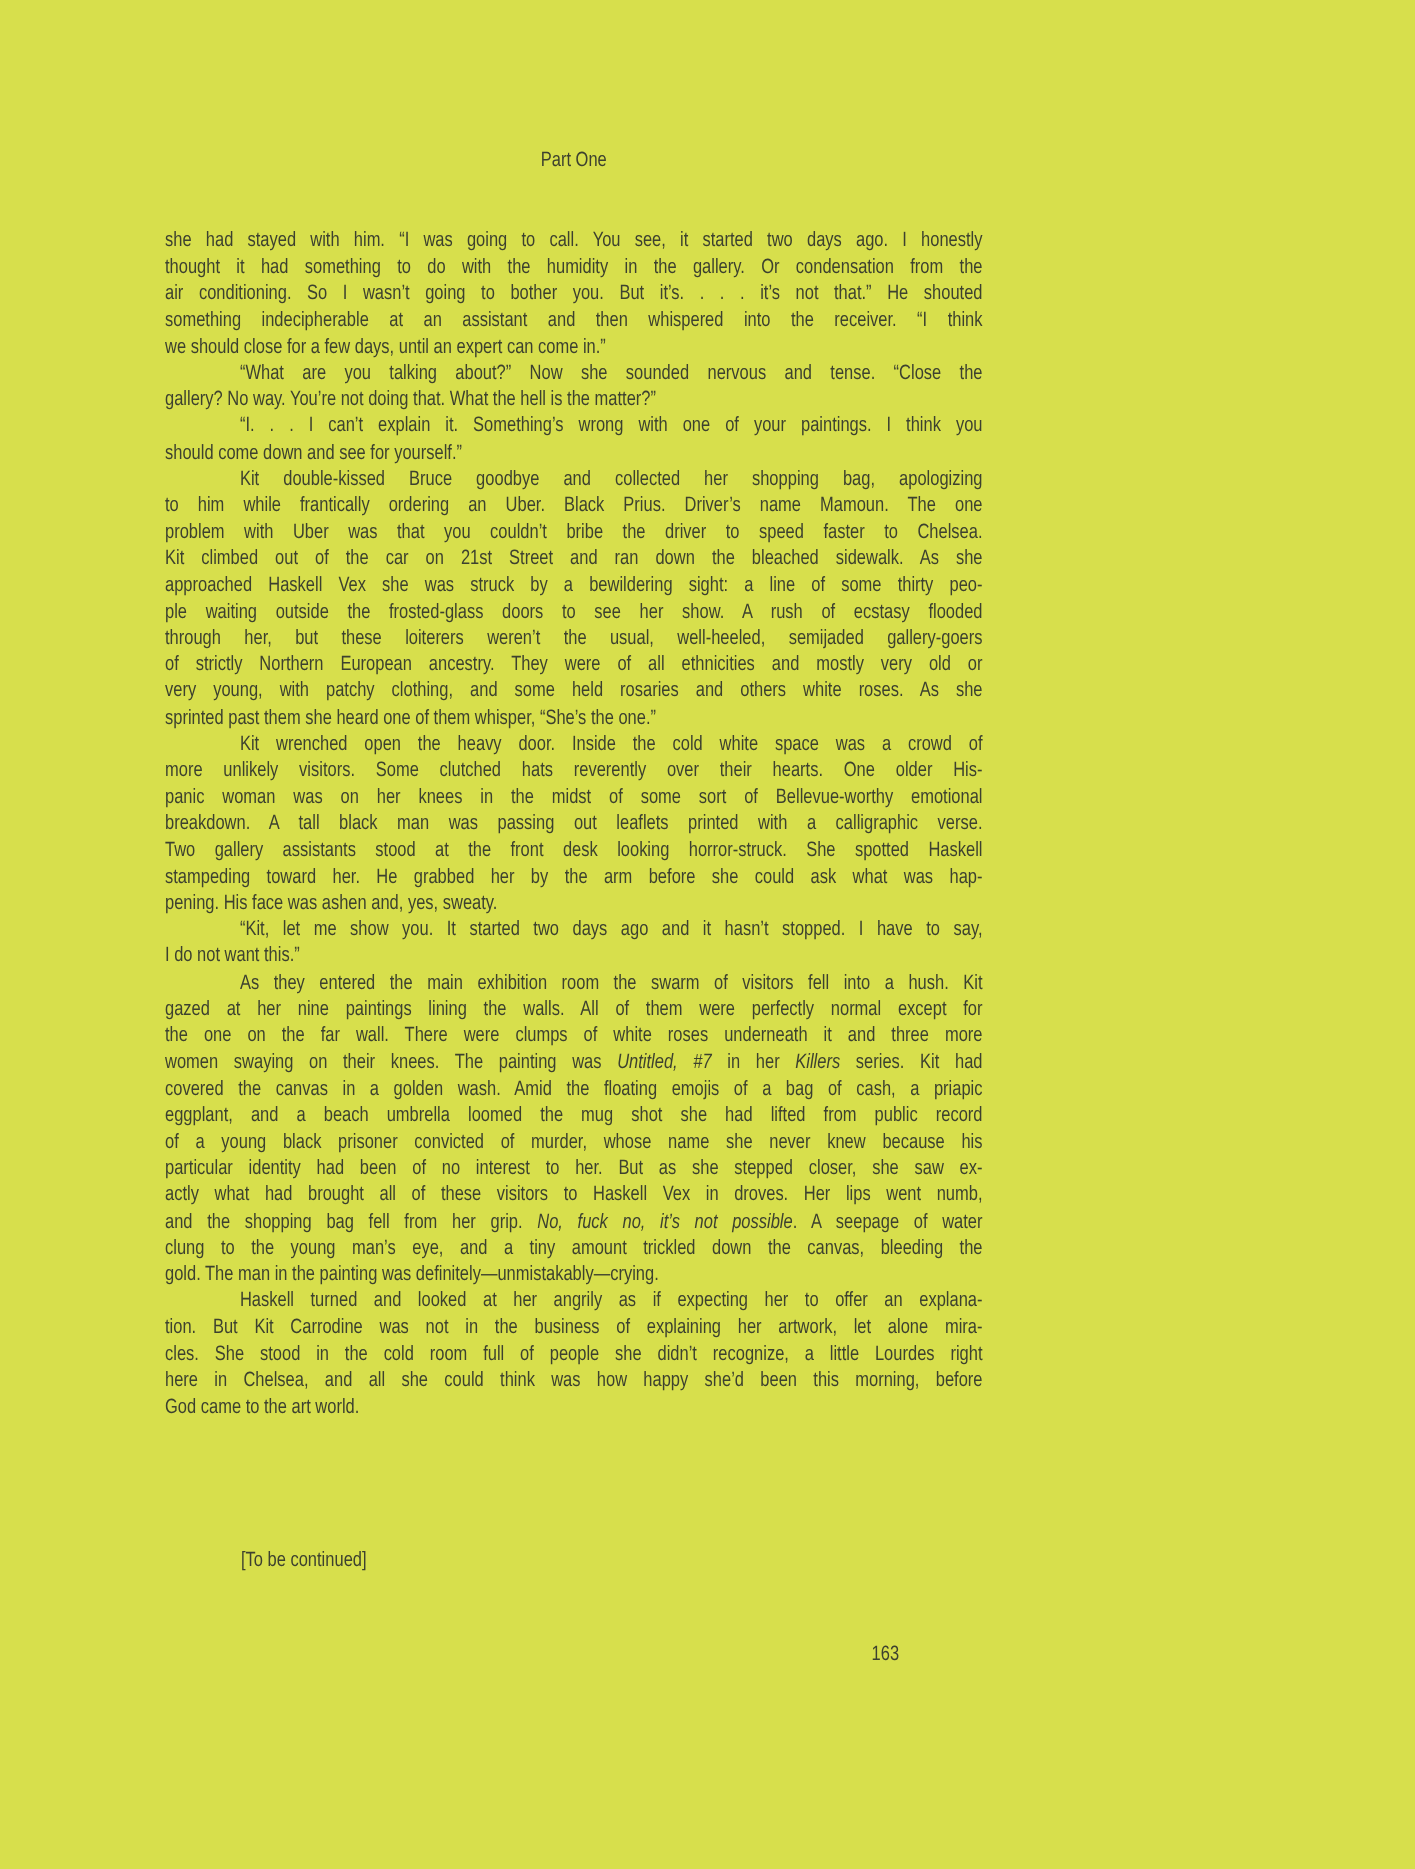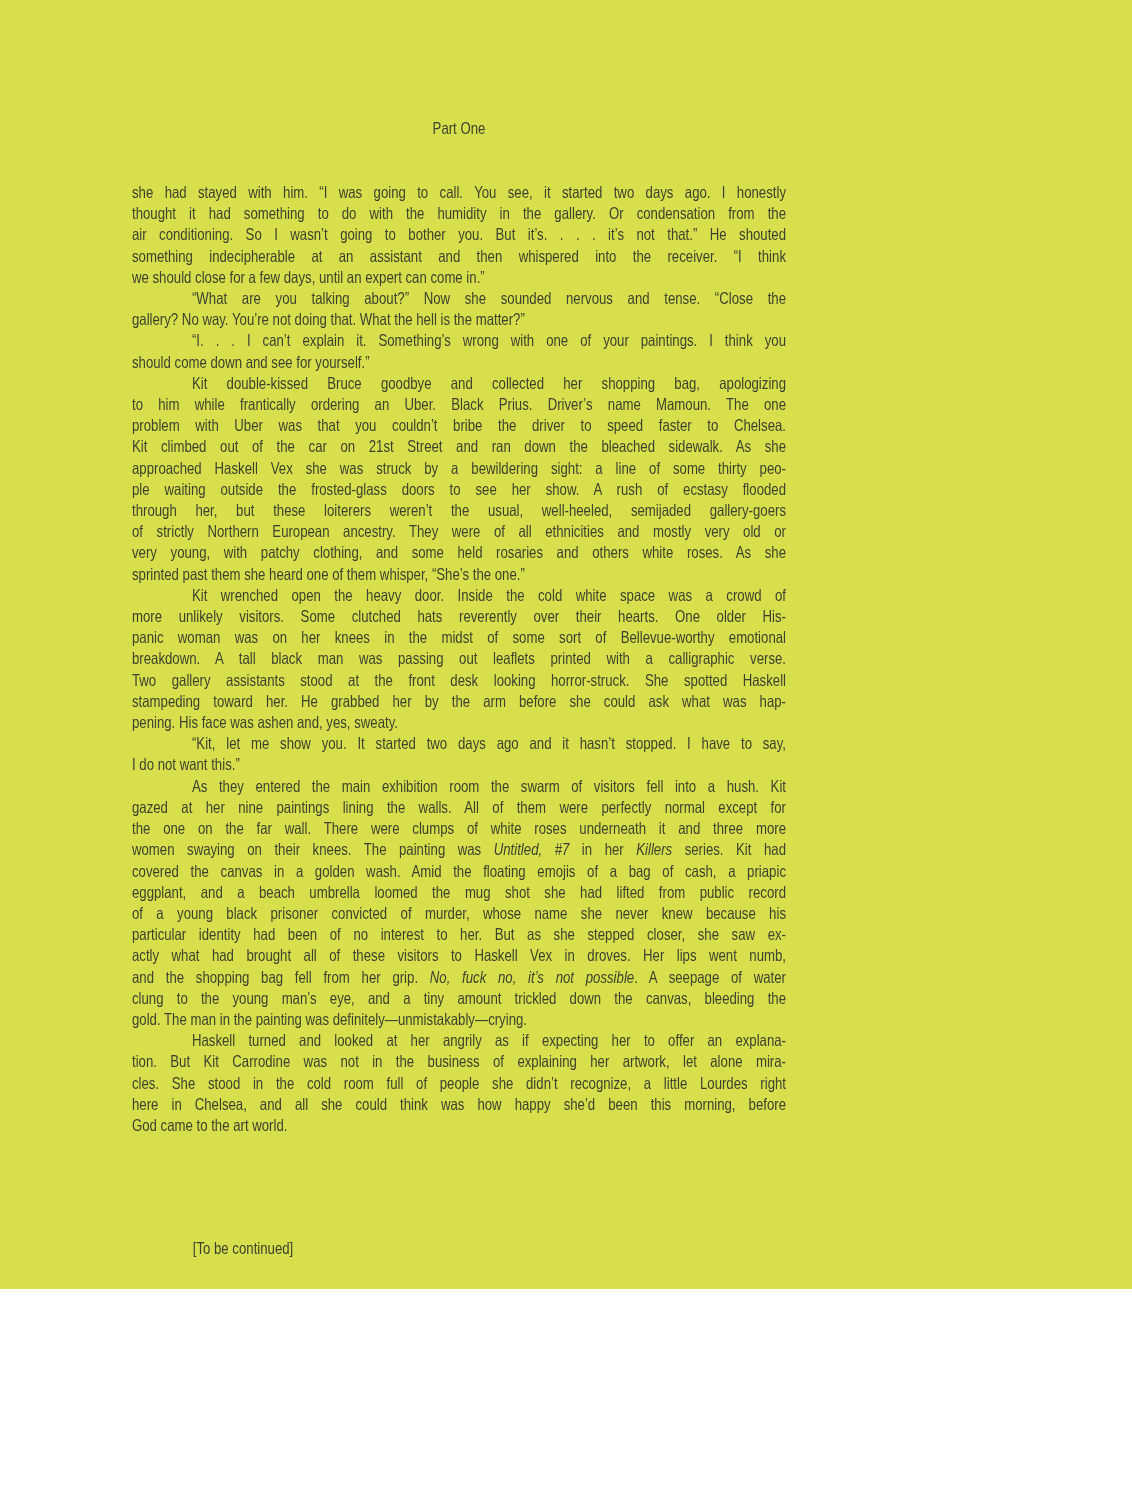--- a/index.html
+++ b/index.html
@@ -2,21 +2,21 @@
 <html style="--bg: #d7df4c; --ink: #3d412f;"><head>
 <meta charset="utf-8">
 <style>
   :root{
     --bg:#d7df4c;
     --ink:#3d412f;
   }
   html,body{margin:0;padding:0;}
   .page{
     position:relative;
-    width:1132px;height:1289px;
+    width:1132px;height:1495px;
     background:var(--bg);
     overflow:hidden;
     font-family:"Liberation Sans","DejaVu Sans",sans-serif;
     color:var(--ink);
   }
   
   .scaled{
     position:absolute;
     left:132px;top:0;
     width:818px;height:1495px;

